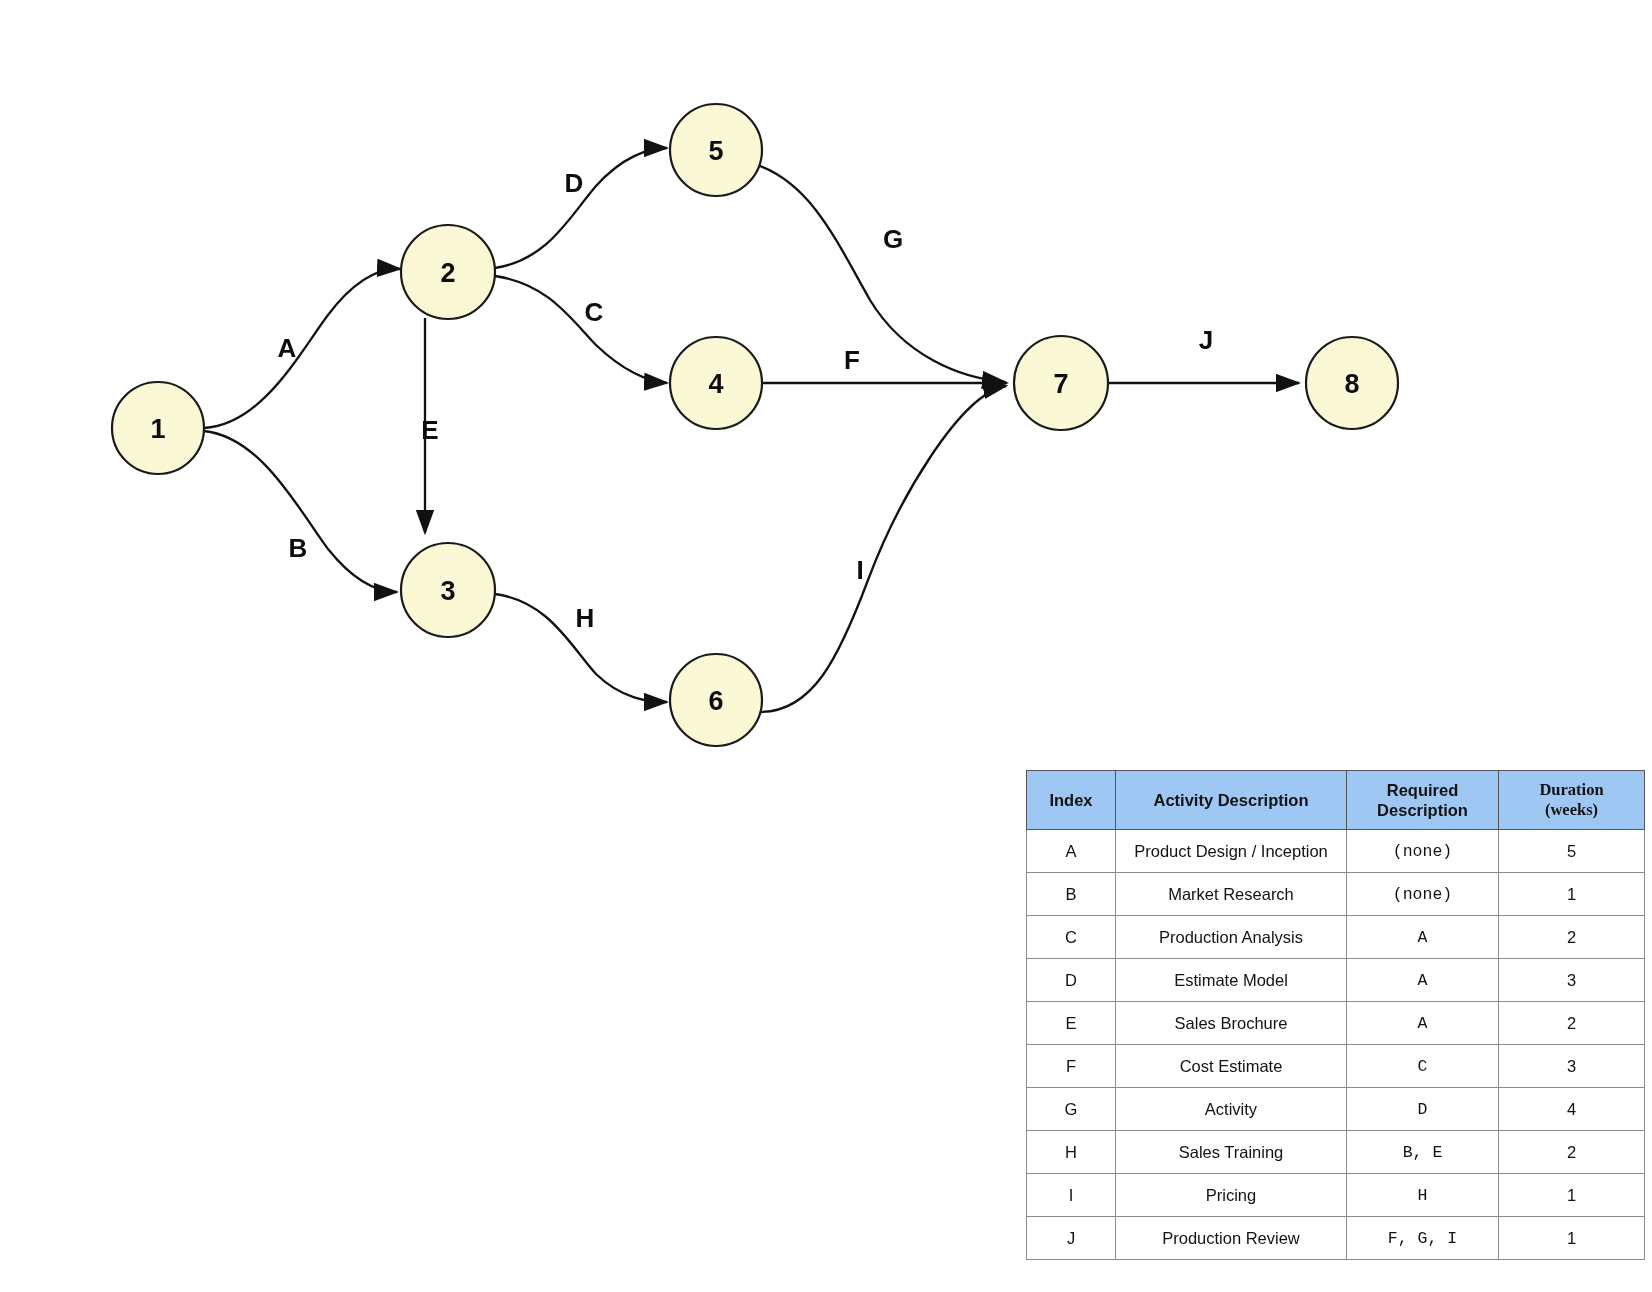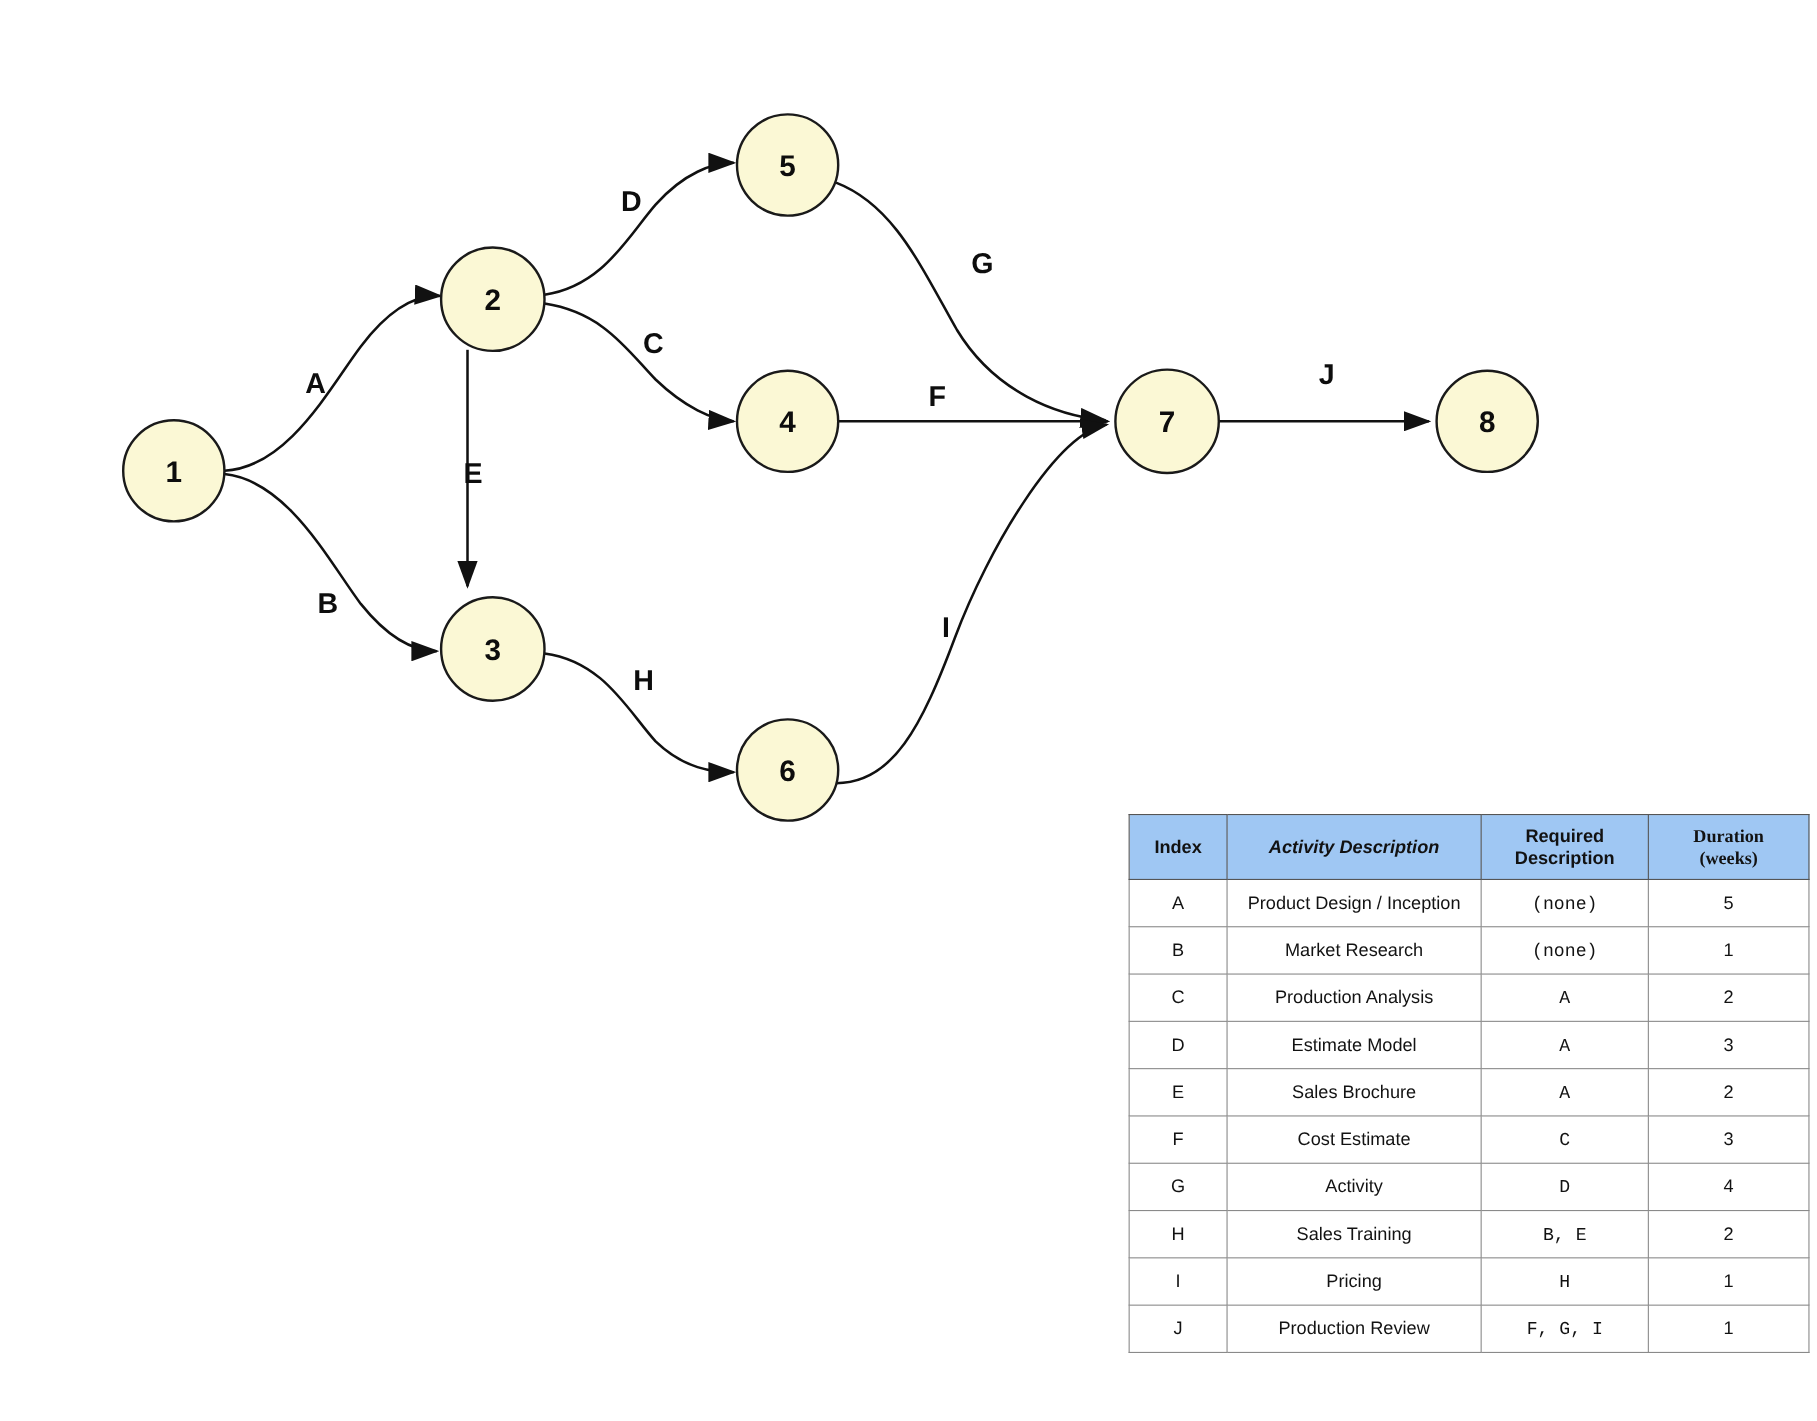--- a/index.html
+++ b/index.html
@@ -53,21 +53,21 @@
     font-weight: bold;
     fill: #0d0d0d;
     text-anchor: middle;
     dominant-baseline: central;
   }
 
   
   #activity-table-wrap {
     position: absolute;
     left: 1026px;
-    top: 740px;
+    top: 770px;
     width: 582px;
   }
   table.activity-table {
     border-collapse: collapse;
     width: 582px;
     table-layout: fixed;
     background: #ffffff;
   }
   table.activity-table th,
   table.activity-table td {
@@ -89,21 +89,21 @@
     font-size: 16.5px;
     font-weight: normal;
     padding: 11.5px 4px;
     border-color: #8a8a8a;
   }
   table.activity-table tbody td.col-index { width: 80px; }
   table.activity-table tbody td.col-desc  { width: 222px; }
   table.activity-table tbody td.col-pred  { width: 143px; font-family: Liberation Mono, monospace; }
   table.activity-table tbody td.col-dur   { width: 137px; }
   table.activity-table thead th.col-index { width: 80px; }
-  table.activity-table thead th.col-desc  { width: 222px; font-style: italic; }
+  table.activity-table thead th.col-desc  { width: 222px; }
   table.activity-table thead th.col-pred  { width: 143px; margin-top: 28px; }
   table.activity-table thead th.col-dur   { width: 137px; font-family: Liberation Serif, serif; }
 </style>
 </head>
 <body>
 
 <div id="diagram-root">
 
   <svg class="network" viewBox="0 0 1652 760">
     <defs>

